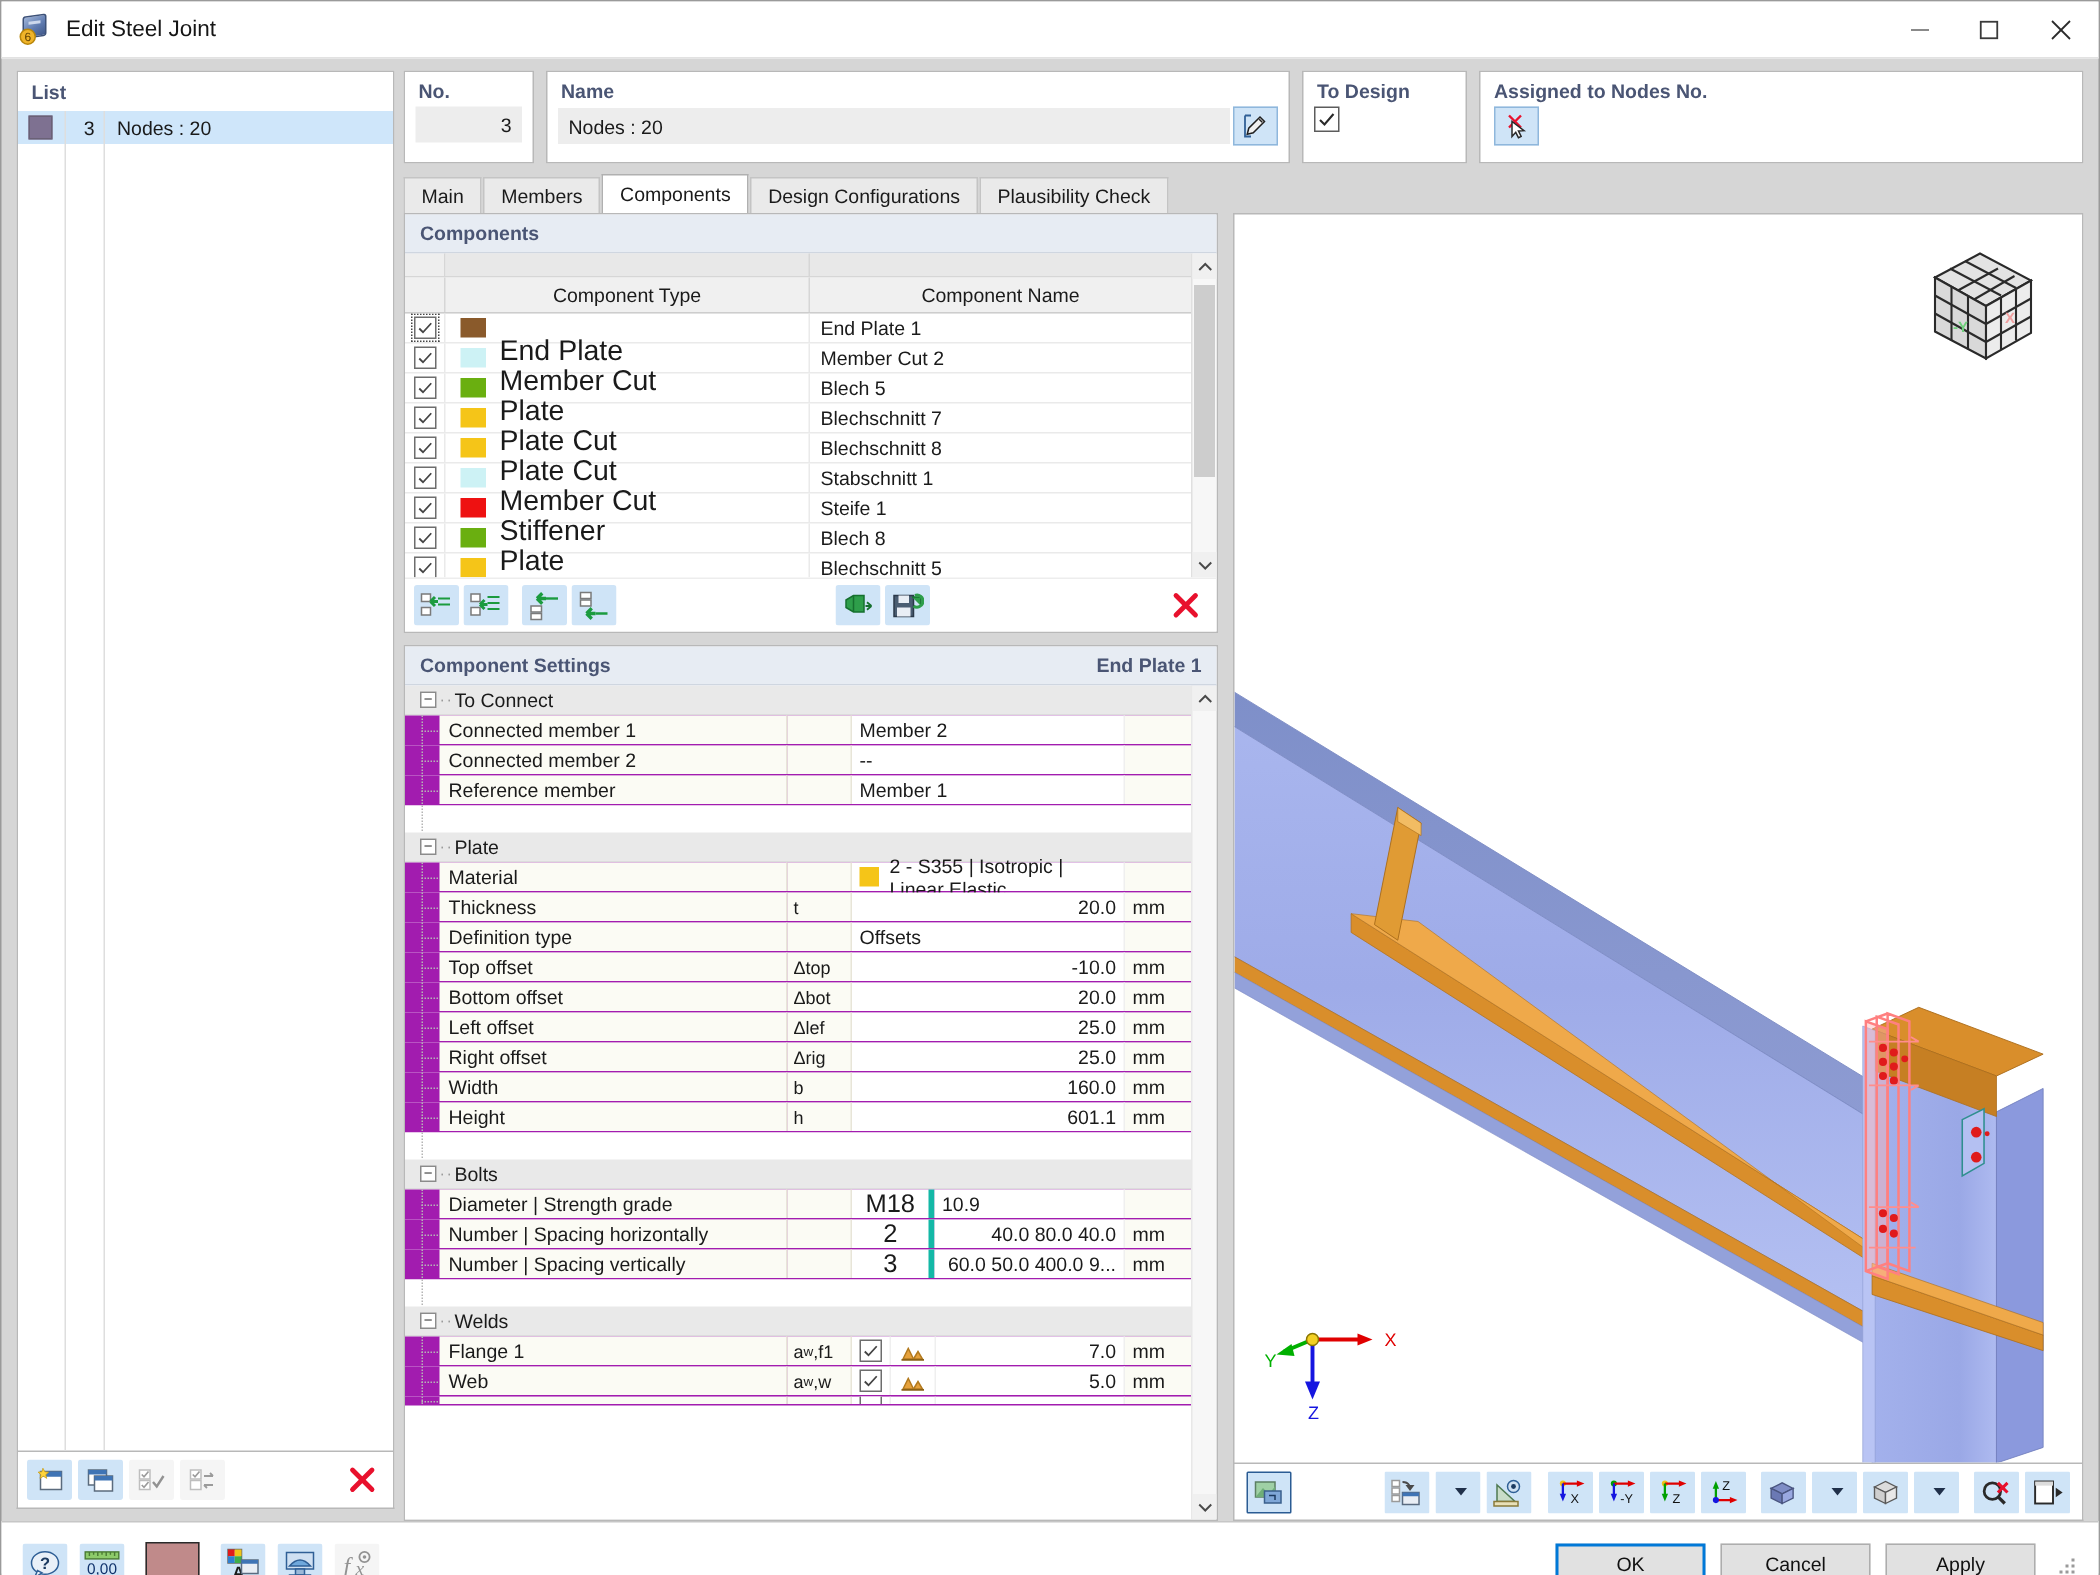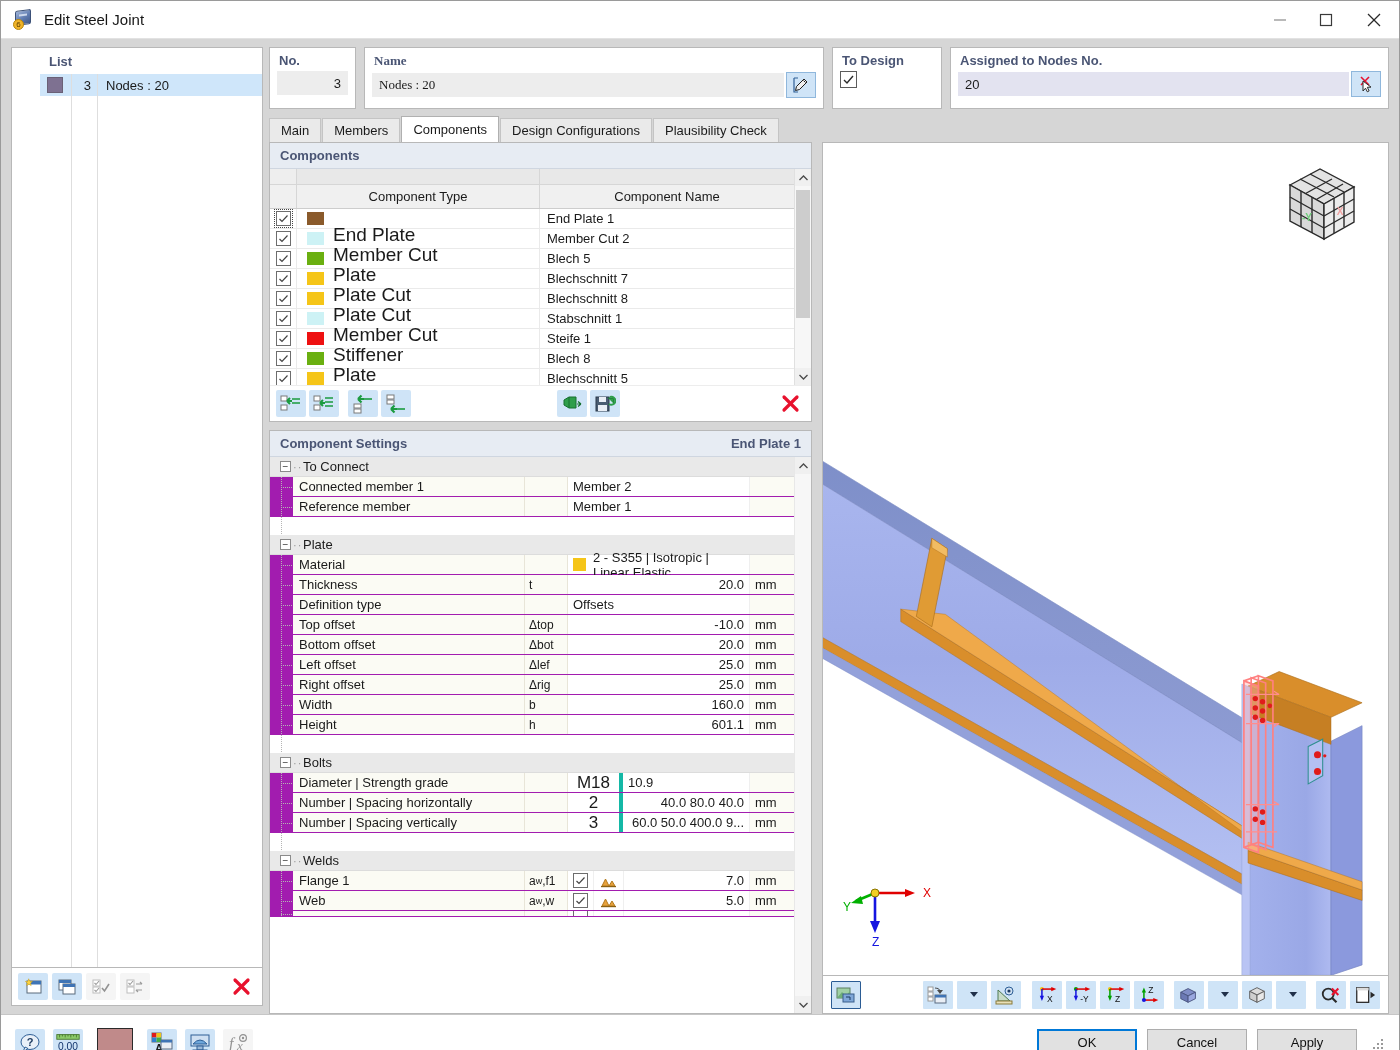--- a/index.html
+++ b/index.html
@@ -57,21 +57,21 @@
   
   .body-area { flex: 1; display: flex; padding: 0; position: relative; }
 
   
   .left-col {
     width: 268px; flex: none;
     display: flex; flex-direction: column;
     padding: 8px 6px 0 10px;
   }
   .panel {
-    background: #fff; border: 1px solid #b8b8b8; padding-left: 28px;
+    background: #fff; border: 1px solid #b8b8b8;
   }
   .panel-head {
     font-weight: bold; color: #4a5574; font-size: 13px;
     padding: 6px 9px 5px 9px;
   }
   .list-box { flex: 1; display: flex; flex-direction: column; position: relative; }
   .list-rows { position: relative; flex: 1; }
   .list-colsep { position:absolute; top:0; bottom:0; width:1px; background:#dedede; }
   .list-row {
     display: flex; align-items: center; height: 22px;
@@ -104,21 +104,21 @@
   .field-panel { background:#fff; border:1px solid #b8b8b8; position: relative; }
   .fp-label { font-weight:bold; color:#4a5574; font-size:13px; padding:5px 9px 3px 9px; }
   .fp-row { display:flex; align-items:center; padding: 0 7px 0 7px; }
   .txtbox {
     height: 24px; background:#ededed; border:none; display:flex; align-items:center;
     padding: 0 7px; font-size:13px; color:#1a1a1a; flex:1;
   }
   .txtbox.right { justify-content:flex-end; }
   .txtbox.lav { background:#e3e3f0; }
   .fp-no { width: 87px; }
-  .fp-name { width: 460px; font-family: Liberation Serif, serif; }
+  .fp-name { width: 496px; }
   .fp-design { width: 110px; }
   .fp-nodes { flex: 1; }
   .chk {
     width:17px; height:17px; background:#fff; border:1px solid #5c5c5c;
     display:flex; align-items:center; justify-content:center;
   }
   .chk svg { display:block; }
   .mini-btn {
     width: 30px; height: 26px; background:#cfe4f7; border:1px solid #8fb7dc;
     display:flex; align-items:center; justify-content:center; margin-left:2px; flex:none;
@@ -381,21 +381,20 @@
               <svg width="13" height="13" viewBox="0 0 13 13">
                   <path d="M2 7 l3 3 6-7" stroke="#2a2a2a" fill="none" stroke-width="1.4"></path>
                 </svg>
             </div>
           </div>
         </div>
 
         <div class="field-panel fp-nodes">
           <div class="fp-label">Assigned to Nodes No.</div>
           <div class="fp-row">
-            <div class="txtbox lav">20</div>
             <div class="mini-btn">
               <svg width="18" height="18" viewBox="0 0 18 18">
                 <path d="M4 2 l8 8 M12 2 l-8 8" stroke="#e8112d" stroke-width="1.6"></path>
                 <path d="M6 6 l0 10 2.5-2.8 1.8 3.6 1.8-.9 -1.8-3.6 3.7-.2z" fill="#fff" stroke="#2a2a2a" stroke-width="1"></path>
               </svg>
             </div>
           </div>
         </div>
       </div>
 
@@ -654,20 +653,27 @@
                 <div class="grp">
                   <span class="exp">−</span>
                   <span class="dots">··</span>
                   <span>To Connect</span>
                 </div>
                 <div class="srow">
                   <div class="guide"></div>
                   <div class="slabel">Connected member 1</div>
                   <div class="ssym"></div>
                   <div class="sval">Member 2</div>
+                  <div class="sunit"></div>
+                </div>
+                <div class="srow">
+                  <div class="guide"></div>
+                  <div class="slabel">Connected member 2</div>
+                  <div class="ssym"></div>
+                  <div class="sval">--</div>
                   <div class="sunit"></div>
                 </div>
                 <div class="srow">
                   <div class="guide"></div>
                   <div class="slabel">Reference member</div>
                   <div class="ssym"></div>
                   <div class="sval">Member 1</div>
                   <div class="sunit"></div>
                 </div>
                 <div class="srow blank" style="height:18px">

